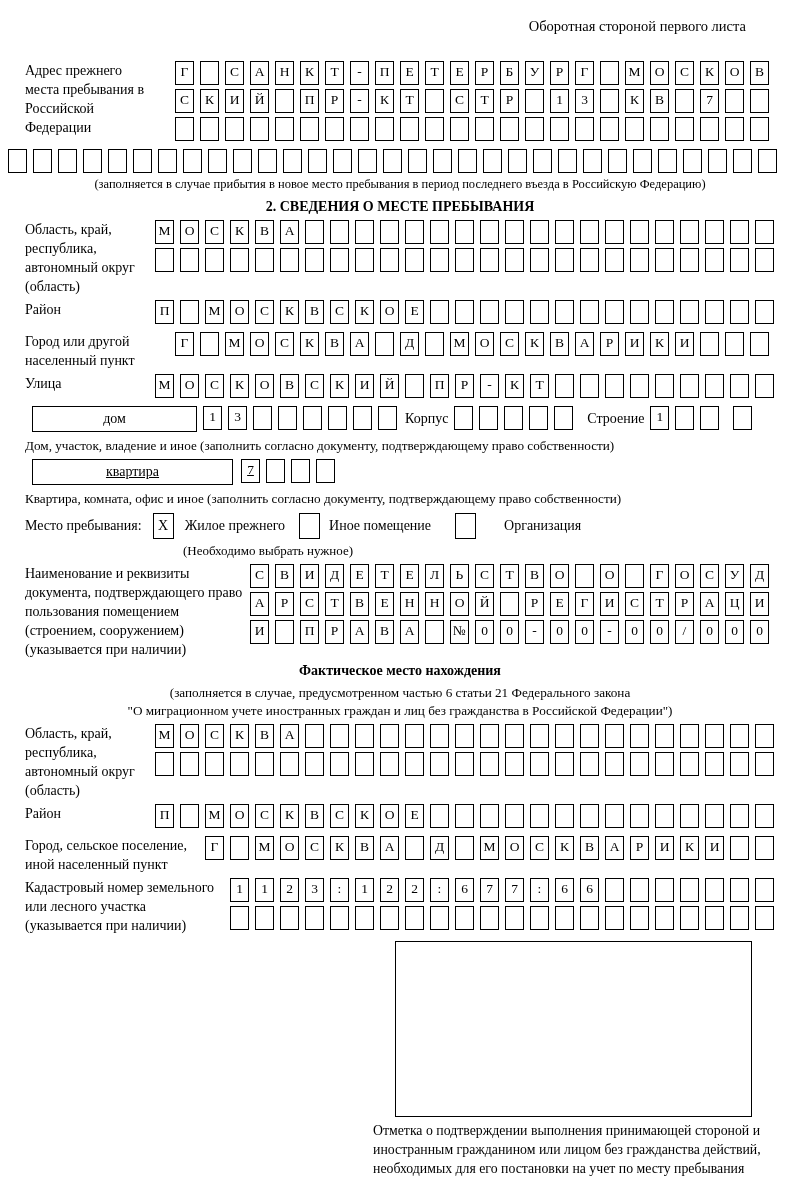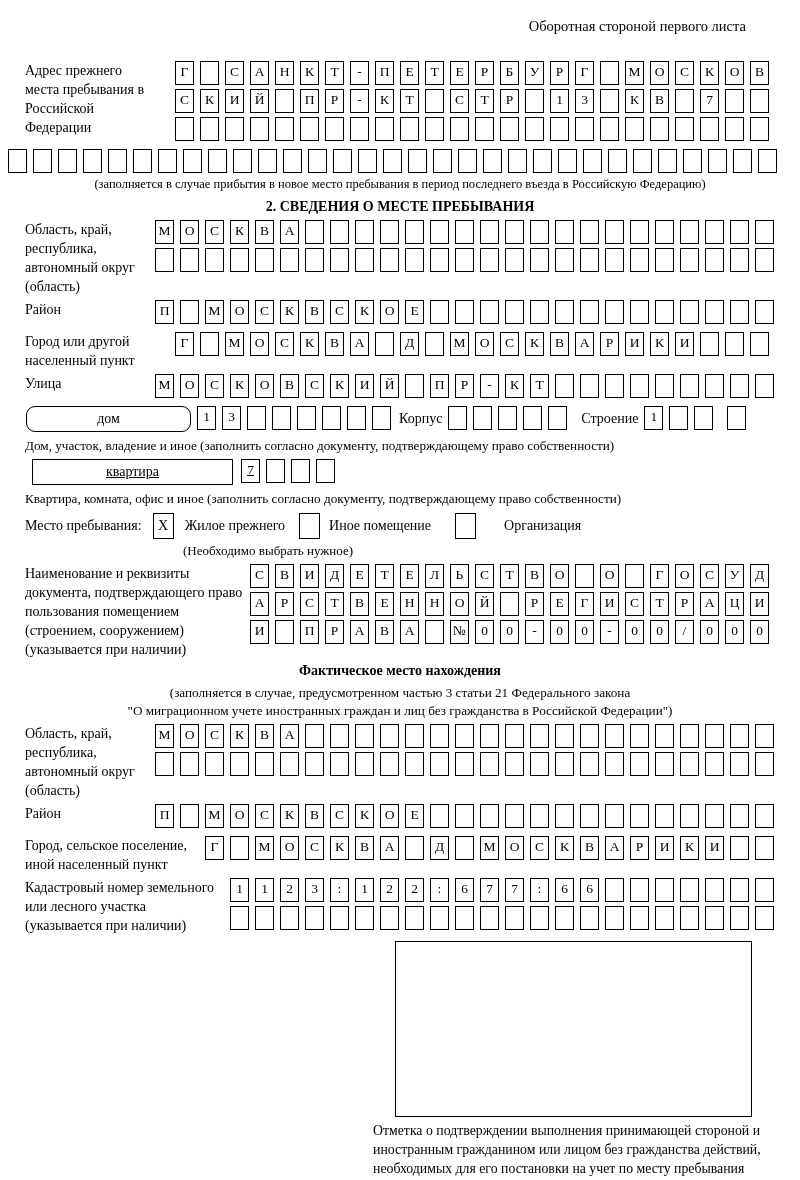--- a/index.html
+++ b/index.html
@@ -314,21 +314,21 @@
         <span class="cell"></span>
         <span class="cell"></span>
         <span class="cell"></span>
         <span class="cell"></span>
         <span class="cell"></span>
         <span class="cell"></span>
       </div>
   </div>
 
   <div class="frow" style="margin-top:2px;">
-    <span class="widebox" style="width:165px; margin-left:18px;border-radius:9px;">дом</span>
+    <span class="widebox" style="width:165px; margin-left:24px;">дом</span>
     <span class="cells" style="margin-left:6px;">
         <span class="cell">1</span>
         <span class="cell">3</span>
         <span class="cell"></span>
         <span class="cell"></span>
         <span class="cell"></span>
         <span class="cell"></span>
         <span class="cell"></span>
         <span class="cell"></span>
       </span>
@@ -445,21 +445,21 @@
           <span class="cell">0</span>
           <span class="cell">/</span>
           <span class="cell">0</span>
           <span class="cell">0</span>
           <span class="cell">0</span>
         </div>
     </div>
   </div>
 
   <div class="sec-title" style="margin-top:2px;">Фактическое место нахождения</div>
-  <div class="note-c" style="font-size:13.2px; line-height:19px; margin-top:4px;">(заполняется в случае, предусмотренном частью 3 статьи 21 Федерального закона</div>
+  <div class="note-c" style="font-size:13.2px; line-height:19px; margin-top:4px;">(заполняется в случае, предусмотренном частью 6 статьи 21 Федерального закона</div>
   <div class="note-c" style="font-size:13.2px; line-height:17px;">"О миграционном учете иностранных граждан и лиц без гражданства в Российской Федерации")</div>
 
   <div class="frow" style="margin-top:5px;">
     <div class="lblcol" style="width:147px;">
       <div style="width:130px;">Область, край, республика, автономный округ (область)</div>
     </div>
     <div>
       <div class="cells">
           <span class="cell">М</span>
           <span class="cell">О</span>

